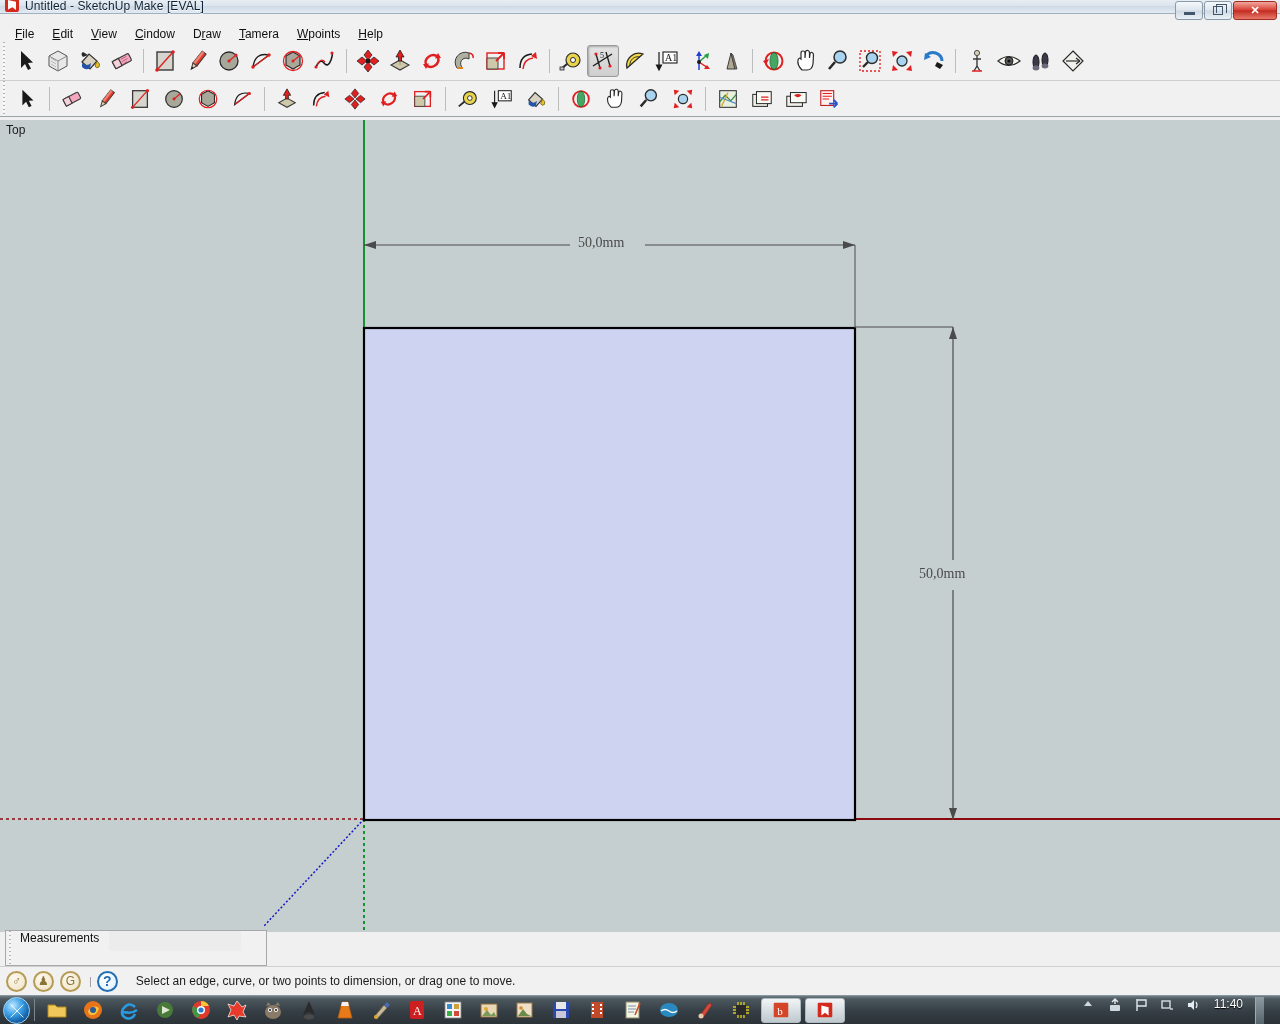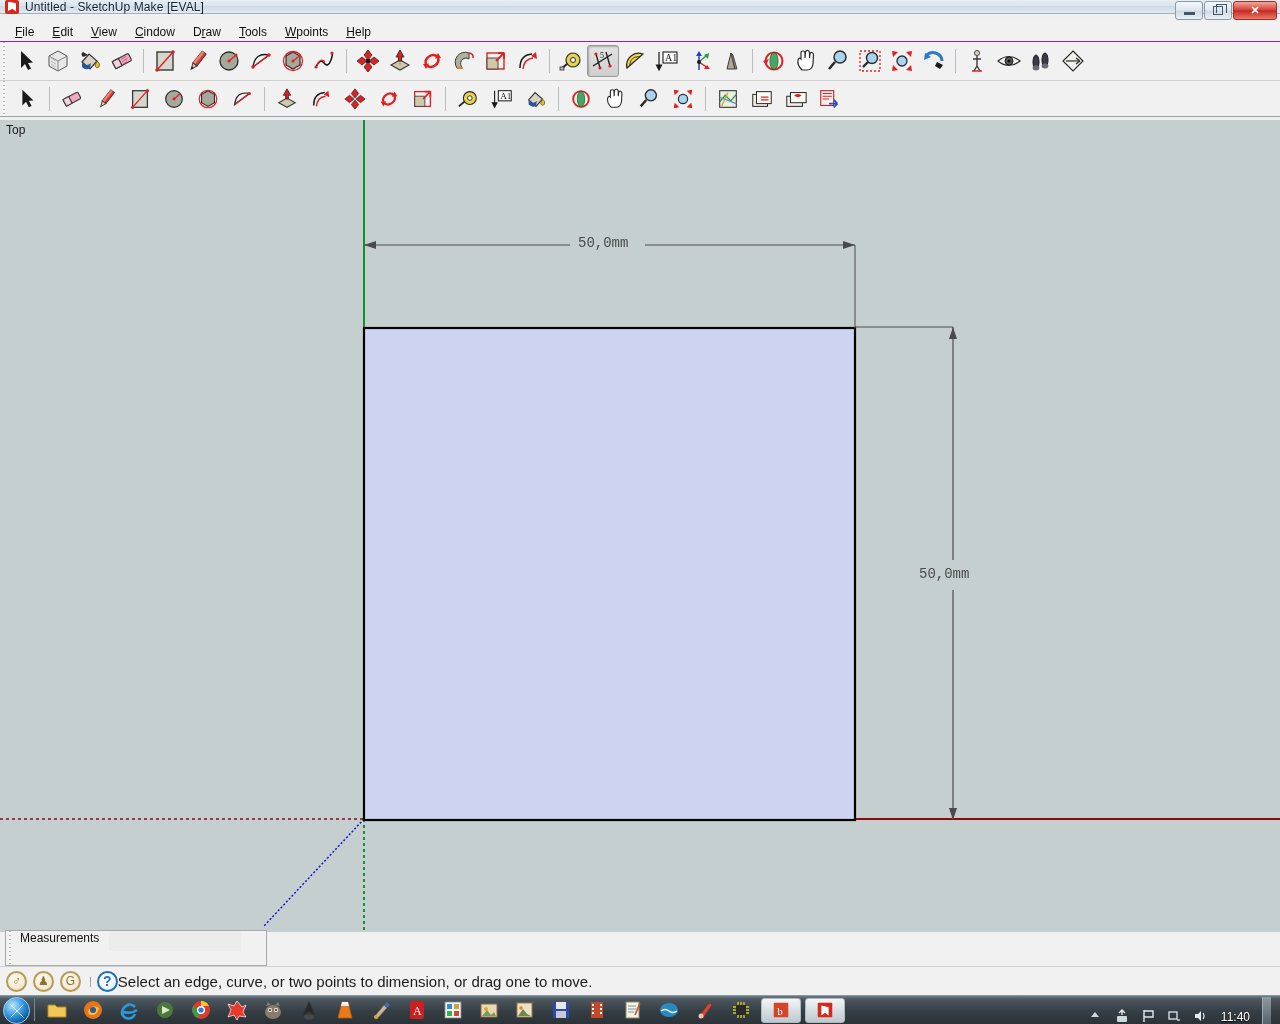--- a/index.html
+++ b/index.html
@@ -14,21 +14,21 @@
     position: relative;
     width: 1280px; height: 1024px;
     background: #f0f0f0;
   }
 
   
   .titlebar {
     position: absolute; left: 0; top: 0; width: 1280px; height: 14px;
     background: linear-gradient(to bottom, #e8eef3 0%, #dbe4ec 45%, #cfdae6 50%, #e2eaf2 100%);
     border-bottom: 1px solid #9fb0bf;
-    display: flex; align-items: center;
+    display: flex; align-items: flex-end;
   }
   .title-icon {
     width: 16px; height: 16px; margin-left: 4px; margin-right: 5px;
     position: relative; flex: none;
   }
   .title-icon .su {
     position: absolute; left: 1px; top: 1px; width: 14px; height: 14px;
     background: #d42a1e; border-radius: 2px;
   }
   .title-icon .su::after {
@@ -58,21 +58,21 @@
   .win-btn .glyph-min { width: 11px; height: 3px; background: #41566a; margin-top: 5px; }
   .win-btn .glyph-max { width: 10px; height: 9px; border: 1px solid #41566a; position: relative; }
   .win-btn .glyph-max::before {
     content: ""; position: absolute; left: 2px; top: -3px; width: 9px; height: 8px;
     border: 1px solid #41566a; border-bottom: none;
   }
 
   
   .menubar {
     position: absolute; left: 0; top: 22px; width: 1280px; height: 24px;
-    background: #f1f1f1; border-bottom: 5px solid #a21caf;
+    background: #f1f1f1; border-bottom: 1px solid #a21caf;
     display: flex; align-items: center; padding-left: 6px;
   }
   .menu-item {
     font-size: 12px; color: #101010; padding: 2px 9px; cursor: default;
     line-height: 14px;
   }
   .menu-item u { text-decoration: underline; }
 
   
   .toolbar {
@@ -111,21 +111,21 @@
   .viewport {
     position: absolute; left: 0; top: 120px; width: 1280px; height: 812px;
     background: #c6cfd0; overflow: hidden;
   }
   .view-label {
     position: absolute; left: 6px; top: 3px;
     font-size: 12px; color: #1a1a1a; font-family: "Liberation Sans", sans-serif;
   }
   .dim-text {
     position: absolute; font-size: 14px; color: #4a4a4a;
-    font-family: Liberation Mono, monospace; white-space: nowrap;
+    font-family: Liberation Serif, serif; white-space: nowrap;
   }
 
   
   .measbox {
     position: absolute; left: 5px; top: 930px; width: 262px; height: 36px;
     background: #f1f1f1; border: 1px solid #a8a8a8;
     display: flex; align-items: flex-start;
   }
   .measbox .mgrip {
     width: 8px; height: 100%; flex: none;
@@ -153,21 +153,21 @@
     font-size: 12px; color: #8a7336; flex: none;
   }
   .status-div { margin: 0 5px 0 8px; color: #999; font-size: 11px; }
   .help-icon {
     width: 21px; height: 21px; border-radius: 50%;
     border: 2px solid #1f6fb5; color: #1f6fb5;
     background: radial-gradient(circle at 35% 30%, #ffffff, #dfeefb);
     display: flex; align-items: center; justify-content: center;
     font-size: 14px; font-weight: bold; flex: none;
   }
-  .status-text { font-size: 15px; color: #1b1b1b; }
+  .status-text { font-size: 12px; color: #1b1b1b; margin-left: 18px; }
 
   
   .taskbar {
     position: absolute; left: 0; top: 995px; width: 1280px; height: 29px;
     background: linear-gradient(to bottom, #6e7c84 0%, #4b565d 12%, #353e44 55%, #2b3338 100%);
     display: flex; align-items: center;
     border-top: 1px solid #8a979f;
   }
   .start-orb {
     width: 27px; height: 27px; border-radius: 50%; margin-left: 3px; flex: none;
@@ -185,21 +185,21 @@
   .qicon {
     width: 22px; height: 22px; margin: 0 7px; flex: none;
     border-radius: 3px; position: relative;
   }
   .tb-window {
     width: 40px; height: 25px; margin: 0 2px; flex: none;
     border: 1px solid #aeb9c0; border-radius: 3px;
     background: linear-gradient(to bottom, #f2f5f7, #d2dade 60%, #bfc9ce);
     display: flex; align-items: center; justify-content: center;
   }
-  .tray { margin-left: auto; display: flex; align-items: flex-end; padding-right: 9px; }
+  .tray { margin-left: auto; display: flex; align-items: flex-start; padding-right: 16px; }
   .tray-icon { width: 16px; height: 16px; margin: 0 5px; flex: none; }
   .clock { color: #fff; font-size: 12px; margin: 0 10px 0 8px; text-shadow: 0 1px 1px #000; }
   .show-desktop {
     width: 9px; height: 27px; margin-left: 2px;
     background: linear-gradient(to bottom, #8e9aa1, #58646b);
     border-left: 1px solid #9fa9b0; flex: none;
   }
 </style>
 </head>
 <body>
@@ -221,21 +221,21 @@
       <div class="win-btn close">✕</div>
     </div>
   </div>
 
   <div class="menubar">
     <div class="menu-item"><u>F</u><span>ile</span></div>
     <div class="menu-item"><u>E</u><span>dit</span></div>
     <div class="menu-item"><u>V</u><span>iew</span></div>
     <div class="menu-item"><u>C</u><span>indow</span></div>
     <div class="menu-item">D<u>r</u><span>aw</span></div>
-    <div class="menu-item"><u>T</u><span>ools</span></div>
+    <div class="menu-item"><u>T</u><span>amera</span></div>
     <div class="menu-item"><u>W</u><span>points</span></div>
     <div class="menu-item"><u>H</u><span>elp</span></div>
   </div>
 
   <div class="toolbar" id="toolbar1">
     <div class="grip"></div>
 
     <div class="tbtn">
       <svg width="26" height="26" viewBox="0 0 26 26">
           <path d="M8 3 L8 20 L12 16 L15 22 L18 20.5 L15 15 L20 14.5 Z" fill="#1a1a1a"></path>

